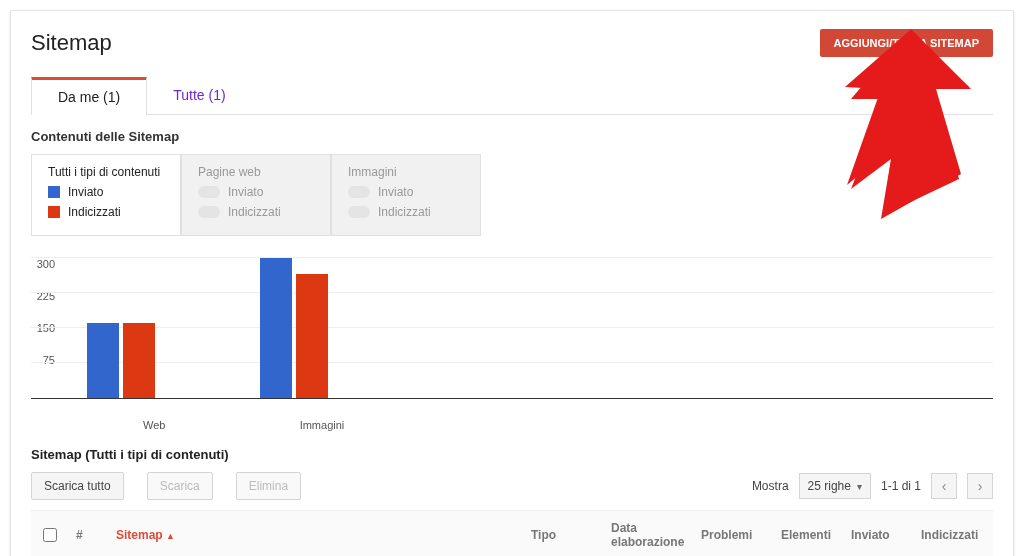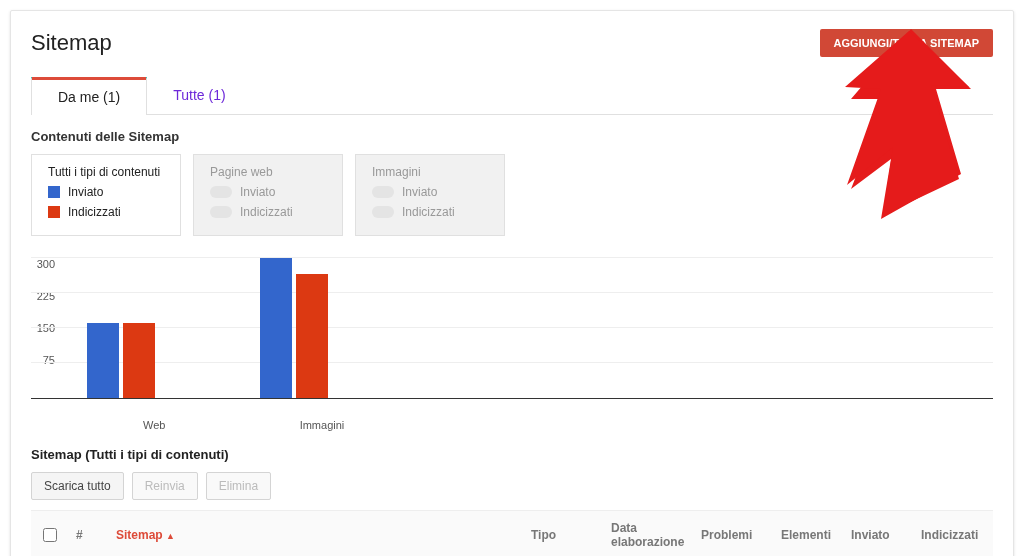--- a/index.html
+++ b/index.html
@@ -77,21 +77,21 @@
     padding: 14px 20px 4px 20px;
   }
   .section-title {
     font-size: 13px;
     font-weight: 700;
     color: #333;
     margin-bottom: 10px;
   }
   .legend-panels {
     display: flex;
-    gap: 12px;
+    gap: 0;
     align-items: stretch;
   }
   .legend-box {
     border: 1px solid #e0e0e0;
     padding: 10px 16px;
     min-width: 150px;
   }
   .legend-box.ghost {
     background: #f1f1f1;
     color: #999;
@@ -175,21 +175,21 @@
     font-weight: 700;
     font-size: 13px;
     padding: 20px 20px 10px 20px;
   }
   .toolbar {
     display: flex;
     align-items: center;
     justify-content: space-between;
     padding: 0 20px 10px 20px;
   }
-  .btns { display: flex; gap: 8px; }
+  .btns { display: flex; gap: 23px; }
   .btn {
     border: 1px solid #d4d4d4;
     background: #f5f5f5;
     color: #444;
     padding: 6px 12px;
     font-size: 12px;
     cursor: pointer;
     border-radius: 2px;
   }
   .btn.disabled {
@@ -341,22 +341,32 @@
         <div class="cat-label" style="left: 10%;">Web</div>
         <div class="cat-label" style="left: 28%;">Immagini</div>
       </div>
   </div>
 
   <div class="table-title">Sitemap (Tutti i tipi di contenuti)</div>
 
   <div class="toolbar">
     <div class="btns">
       <button class="btn">Scarica tutto</button>
-      <button class="btn disabled">Reinvia</button>
+      <button class="btn disabled">Scarica</button>
       <button class="btn disabled">Elimina</button>
+    </div>
+    <div class="pager">
+      <span>Mostra</span>
+      <span class="select">
+        <span>25 righe</span>
+        <span class="chev">▾</span>
+      </span>
+      <span>1-1 di 1</span>
+      <span class="navbtn">‹</span>
+      <span class="navbtn">›</span>
     </div>
   </div>
 
   <table class="grid">
     <thead>
       <tr>
         <th style="width:26px"><input class="cb" type="checkbox" style=""></th>
         <th style="width:40px">#</th>
         <th class="sort">
           <span>Sitemap</span>

